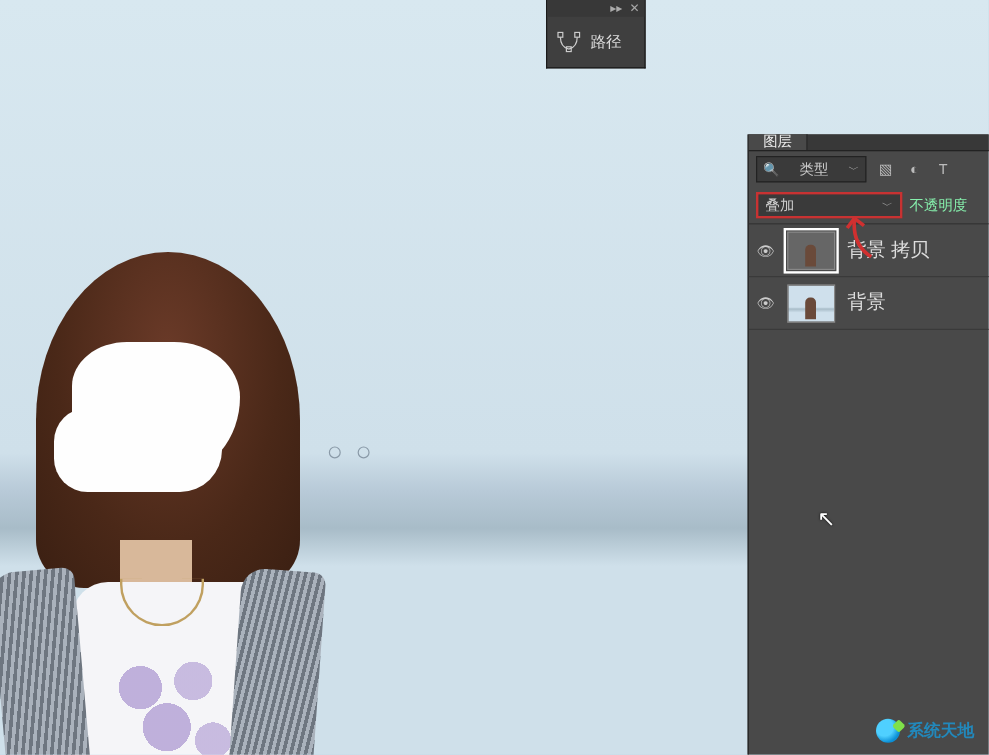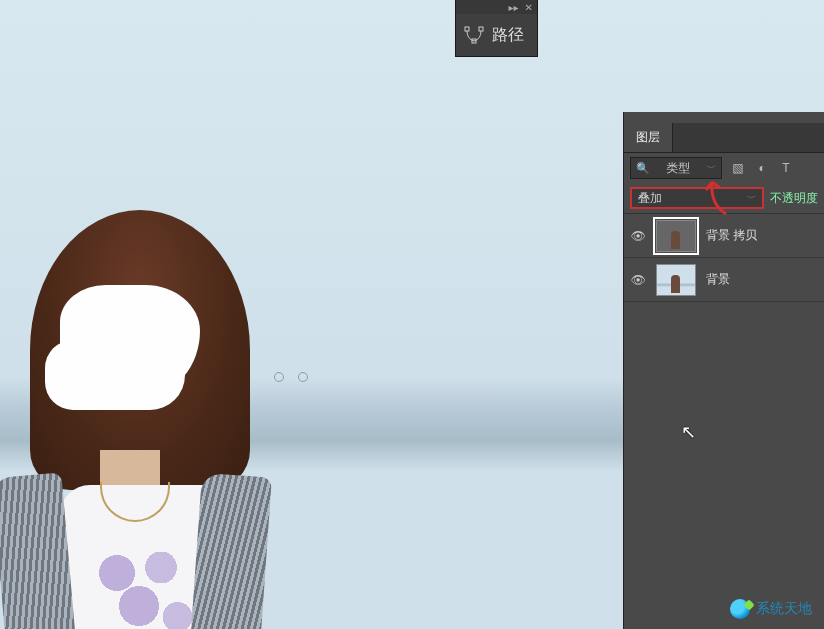--- a/index.html
+++ b/index.html
@@ -123,38 +123,37 @@
       cursor: pointer;
     }
     .paths-panel-body {
       height: 42px;
       display: flex;
       align-items: center;
       gap: 8px;
       padding: 0 8px;
     }
     .paths-icon svg { display: block; }
-    .paths-label { color: #ddd; font-size: 16px; }
+    .paths-label { color: #ddd; font-size: 13px; }
     
     
     .layers-panel {
       position: absolute;
       right: 0; top: 112px;
       width: 201px; height: 517px;
       background: #494949;
       border-left: 1px solid #222;
       color: #ccc;
     }
     .panel-tabbar {
-      height: 30px;
+      height: 14px;
       background: #383838;
       display: flex;
       align-items: stretch;
       border-bottom: 1px solid #222;
-      margin-top: 11px;
     }
     .panel-tab {
       background: #494949;
       padding: 0 12px;
       display: flex;
       align-items: center;
       color: #eee;
       border-right: 1px solid #222;
     }
     
@@ -191,21 +190,21 @@
       align-items: center;
       height: 30px;
       padding: 0 6px;
       gap: 6px;
     }
     .blend-dropdown {
       display: flex;
       align-items: center;
       justify-content: space-between;
       height: 22px;
-      width: 134px;
+      width: 122px;
       background: #3a3a3a;
       border: 2px solid #c83232;
       padding: 0 6px;
     }
     .blend-dropdown .chev { font-size: 9px; color: #aaa; }
     .opacity-label { color: #86efac; }
     
     .red-arrow {
       position: absolute;
       left: 78px; top: 64px;
@@ -254,21 +253,21 @@
     .layer-thumb.bg {
       background: linear-gradient(to bottom, #cfe0ec 0%, #cfe0ec 60%, #a8bcc8 65%, #cfe0ec 75%);
     }
     .layer-thumb .mini-person {
       position: absolute;
       left: 14px; top: 10px;
       width: 9px; height: 18px;
       background: #6a4a3a;
       border-radius: 4px 4px 0 0;
     }
-    .layer-name { color: #ddd; font-size: 12px; }
+    .layer-name { color: #ddd; font-size: 16px; }
     
     .cursor {
       position: absolute;
       left: 681px; top: 421px;
       color: #fff;
       font-size: 18px;
       text-shadow: 0 0 2px #000;
       pointer-events: none;
     }
     
@@ -289,21 +288,21 @@
       content: "";
       position: absolute;
       right: -3px; top: 2px;
       width: 8px; height: 8px;
       background: #7fe04a;
       border-radius: 2px;
       transform: rotate(45deg);
     }
     .watermark-text {
       color: #2288bb;
-      font-weight: normal;
+      font-weight: bold;
       font-size: 14px;
     }
   </style>
 </head>
 <body>
 
 <div class="canvas-area">
   <div class="person">
     <div class="hair"></div>
     <div class="face-patch"></div>

